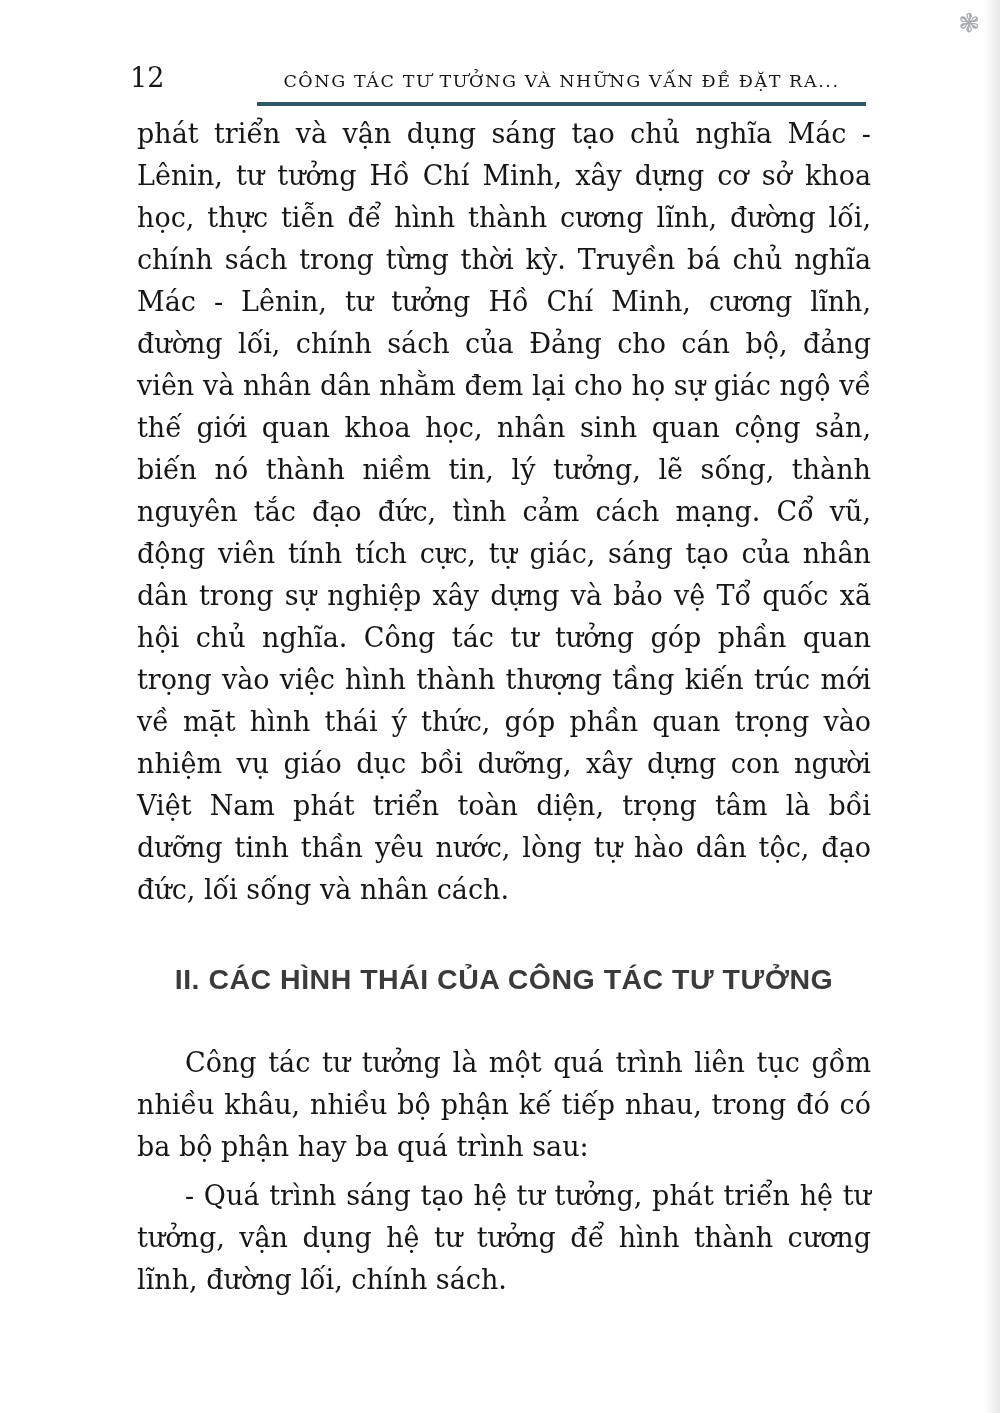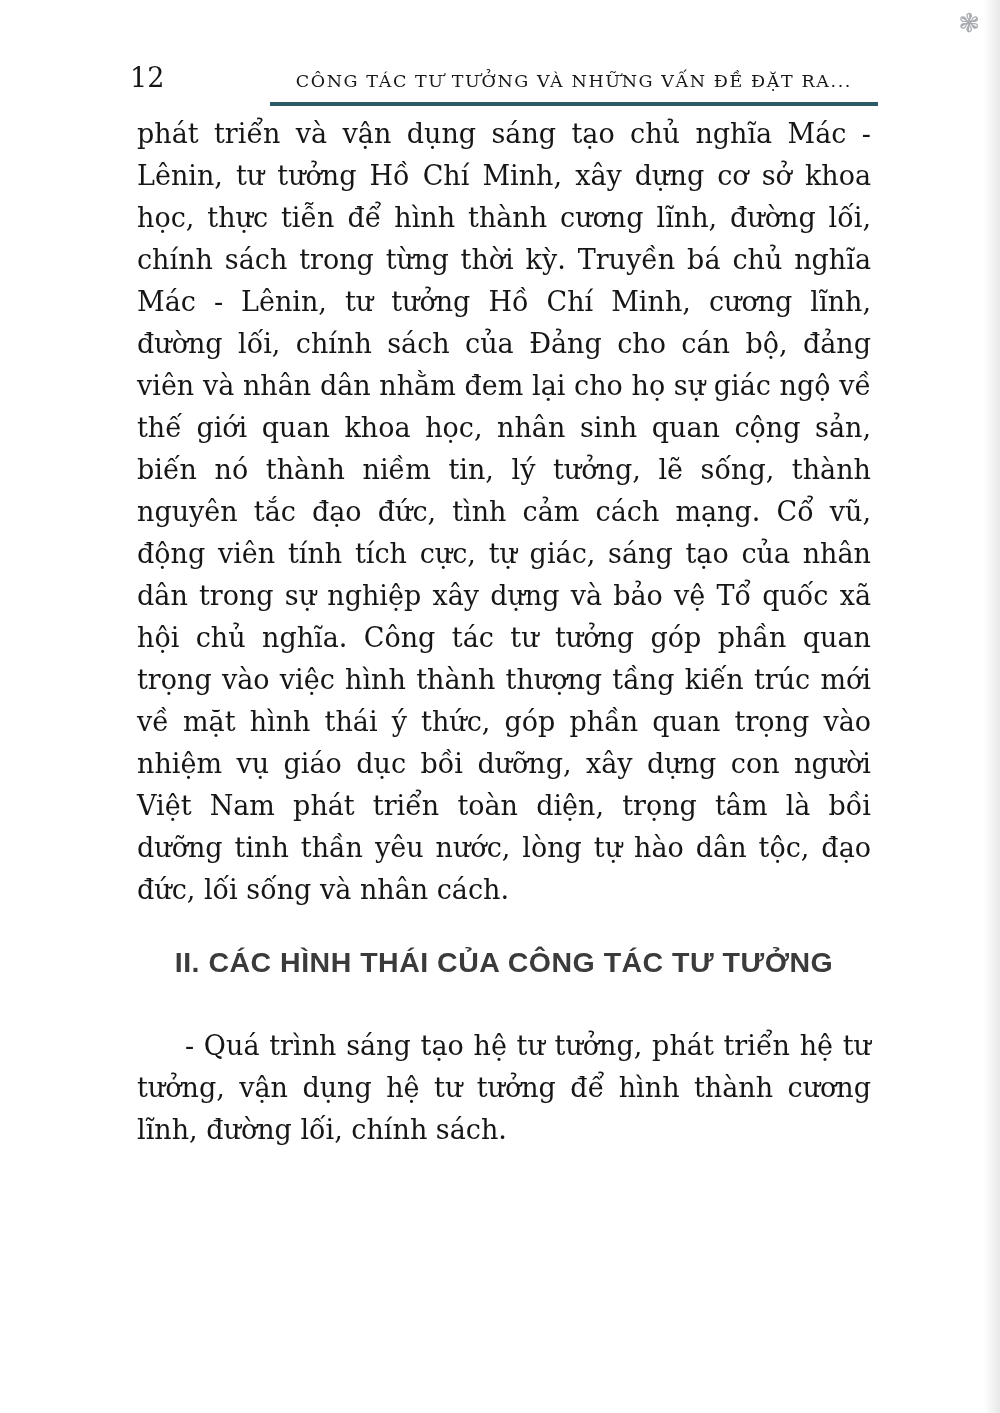--- a/index.html
+++ b/index.html
@@ -38,21 +38,21 @@
     display: flex;
     align-items: baseline;
   }
   .page-number {
     font-size: 27px;
     width: 115px;
     flex: 0 0 auto;
   }
   .header-title-wrap {
     flex: 1;
-    text-align: right;
+    text-align: center;
     text-decoration: underline;
   }
   .header-title {
     display: inline-block;
     font-size: 17.5px;
     letter-spacing: 1.6px;
     padding: 0 26px 11px 26px;
     border-bottom: 4px solid #2d5868;
     white-space: nowrap;
   }
@@ -65,21 +65,21 @@
   .indent {
     text-indent: 48px;
   }
   .section-heading {
     font-family: "Liberation Sans", sans-serif;
     font-weight: bold;
     font-size: 28.5px;
     color: #3b3b3b;
     text-align: center;
     letter-spacing: 0.5px;
-    margin: 35px 0 46px 0;
+    margin: 52px 0 46px 0;
   }
   .em {
     font-style: italic;
   }
 </style>
 </head>
 <body>
 
 <span class="deco">❃</span>
 
@@ -92,20 +92,21 @@
     </span>
   </div>
 
   <div class="body-text">
 
     <p>phát triển và vận dụng sáng tạo chủ nghĩa Mác - Lênin, tư tưởng Hồ Chí Minh, xây dựng cơ sở khoa học, thực tiễn để hình thành cương lĩnh, đường lối, chính sách trong từng thời kỳ. Truyền bá chủ nghĩa Mác - Lênin, tư tưởng Hồ Chí Minh, cương lĩnh, đường lối, chính sách của Đảng cho cán bộ, đảng viên và nhân dân nhằm đem lại cho họ sự giác ngộ về thế giới quan khoa học, nhân sinh quan cộng sản, biến nó thành niềm tin, lý tưởng, lẽ sống, thành nguyên tắc đạo đức, tình cảm cách mạng. Cổ vũ, động viên tính tích cực, tự giác, sáng tạo của nhân dân trong sự nghiệp xây dựng và bảo vệ Tổ quốc xã hội chủ nghĩa. Công tác tư tưởng góp phần quan trọng vào việc hình thành thượng tầng kiến trúc mới về mặt hình thái ý thức, góp phần quan trọng vào nhiệm vụ giáo dục bồi dưỡng, xây dựng con người Việt Nam phát triển toàn diện, trọng tâm là bồi dưỡng tinh thần yêu nước, lòng tự hào dân tộc, đạo đức, lối sống và nhân cách.</p>
 
 
     <h2 class="section-heading">II. CÁC HÌNH THÁI CỦA CÔNG TÁC TƯ TƯỞNG</h2>
 
+    <p class="indent">Công tác tư tưởng là một quá trình liên tục gồm nhiều khâu, nhiều bộ phận kế tiếp nhau, trong đó có ba bộ phận hay ba quá trình sau:</p>
 
     <p class="indent">- Quá trình sáng tạo hệ tư tưởng, phát triển hệ tư tưởng, vận dụng hệ tư tưởng để hình thành cương lĩnh, đường lối, chính sách.</p>
 
   </div>
 
 </div>
 
 <div class="edge-shadow"></div>
 
 </body></html>

